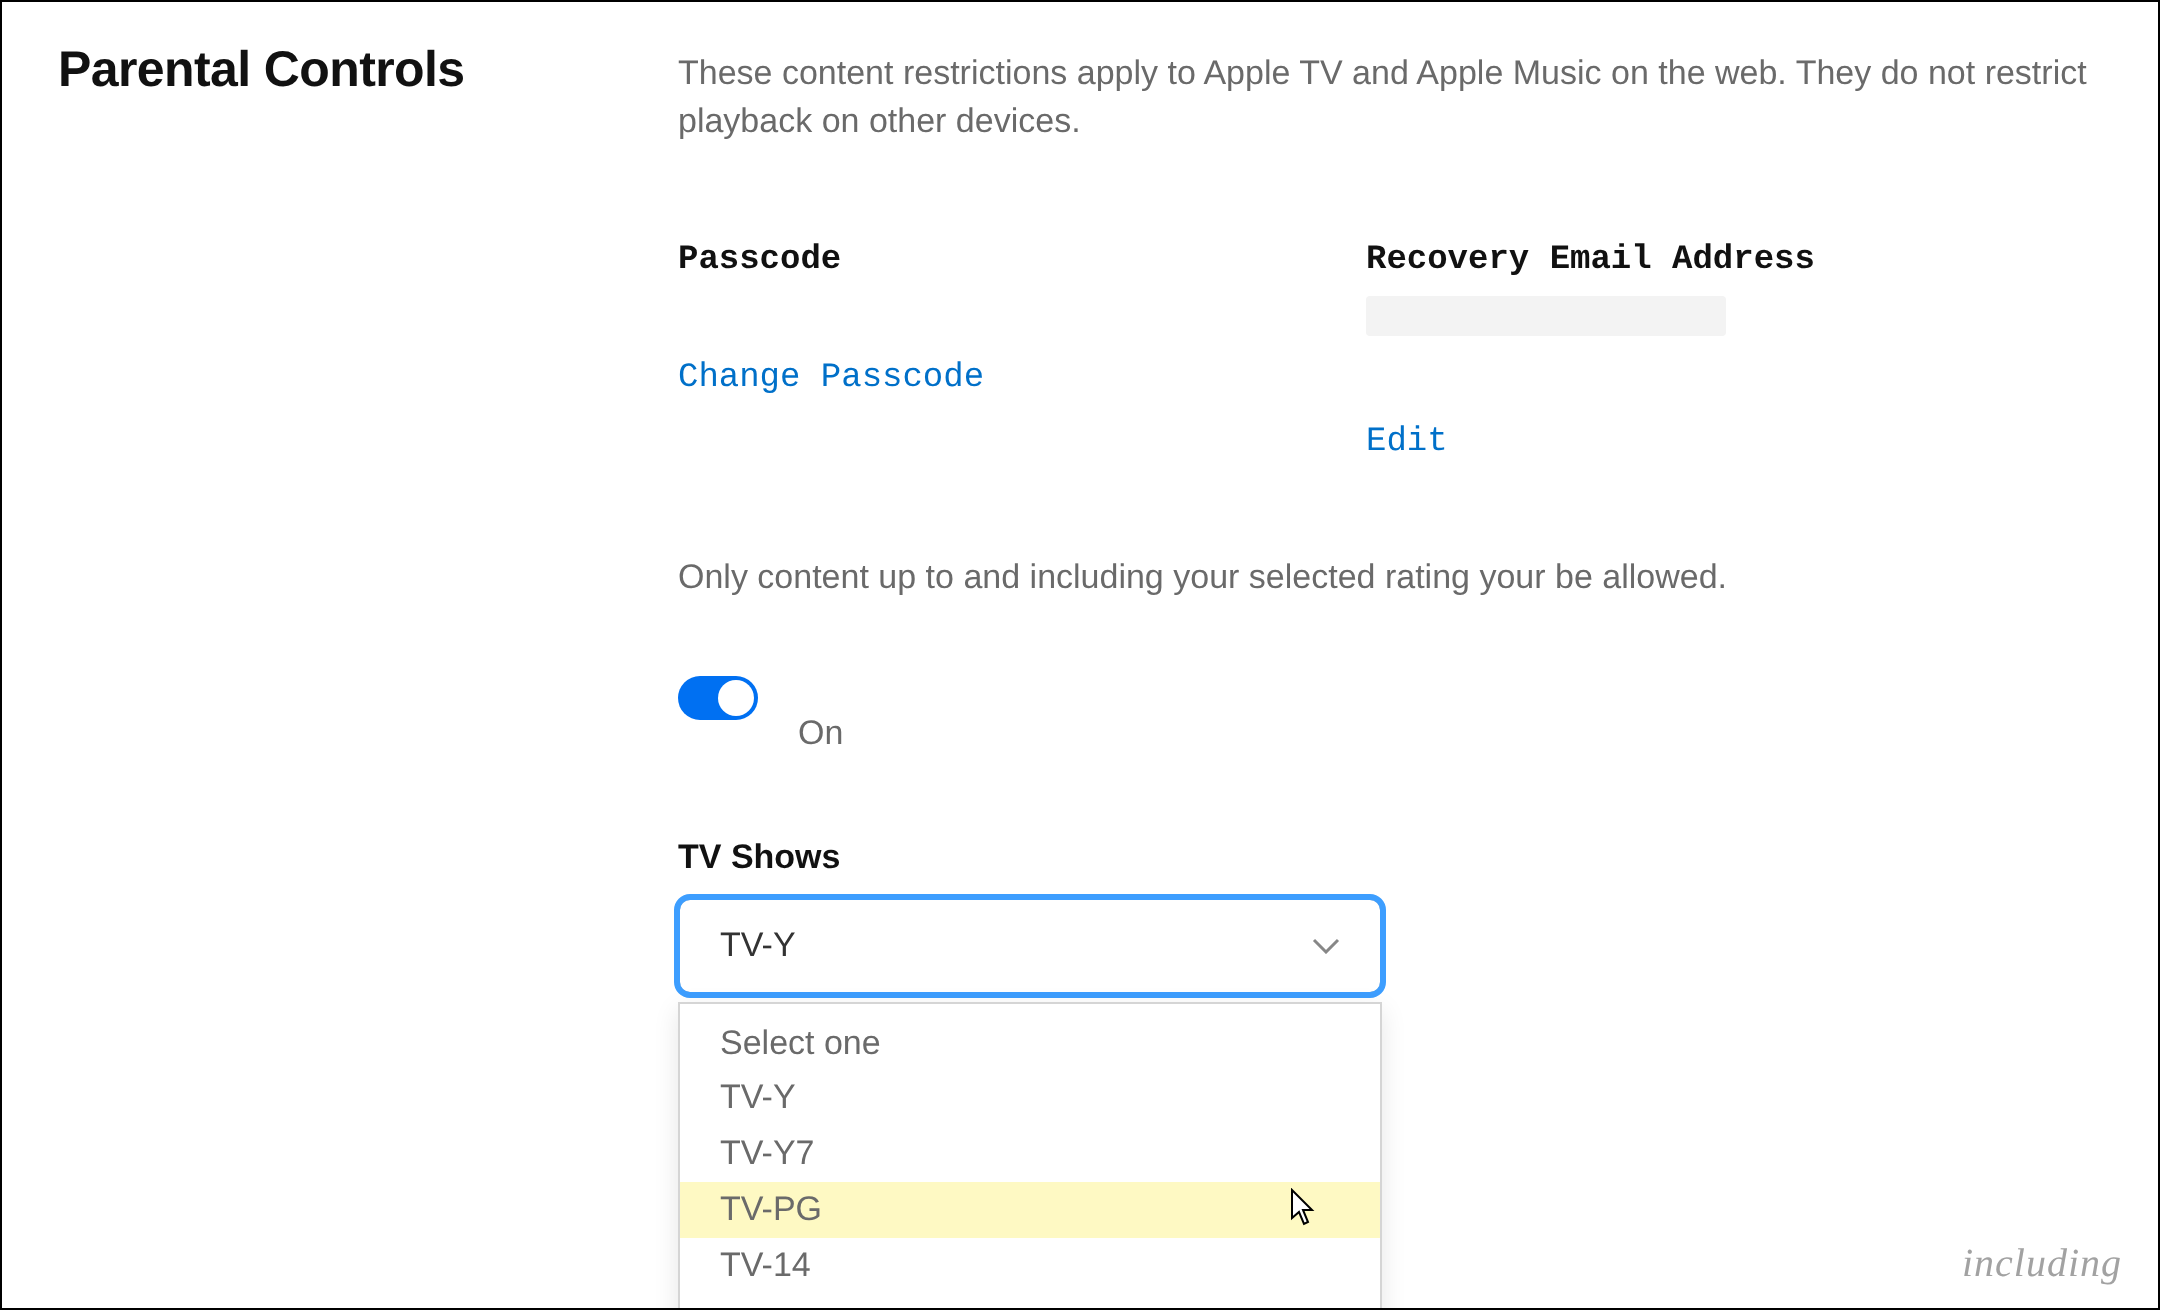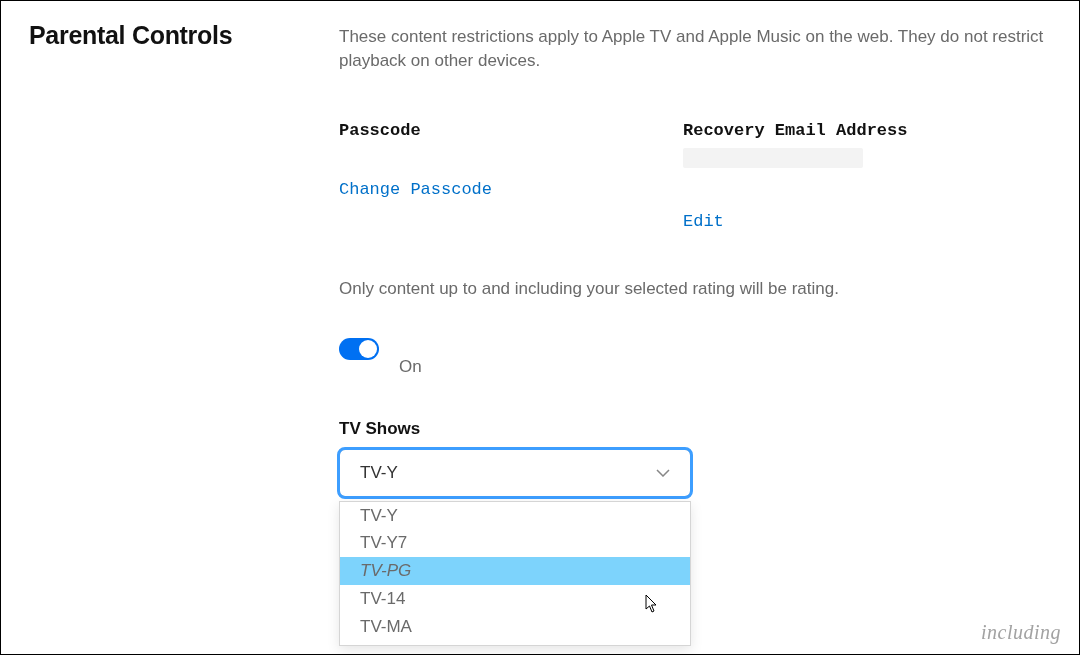--- a/index.html
+++ b/index.html
@@ -156,22 +156,21 @@
       cursor: pointer;
       line-height: 1.4;
     }
     .dropdown-item.placeholder {
       padding-top: 8px;
     }
     .dropdown-item.last {
       padding-bottom: 6px;
     }
     .dropdown-item.highlighted {
-      background: #7dd3fc;
-      font-style: italic;
+      background: #fef9c3;
     }
     .cursor {
       position: absolute;
       left: 990px;
       top: 600px;
       pointer-events: none;
       z-index: 20;
     }
     .watermark {
       position: absolute;
@@ -200,41 +199,42 @@
         <a class="link">Change Passcode</a>
       </div>
       <div class="col-b">
         <div class="label-heading">Recovery Email Address</div>
         <div class="redacted"></div>
         <a class="link">Edit</a>
       </div>
     </div>
 
     <div class="section">
-      <div class="subtext">Only content up to and including your selected rating will be rating.</div>
+      <div class="subtext">Only content up to and including your selected rating your be allowed.</div>
       <div class="toggle-row">
         <div class="toggle">
           <div class="toggle-knob"></div>
         </div>
         <span class="toggle-label">On</span>
       </div>
     </div>
 
     <div class="section" style="margin-top:42px;">
       <div class="label-heading">TV Shows</div>
       <div class="select-wrap">
         <div class="select-box">
           <span>TV-Y</span>
           <span class="chevron">
             <svg width="14" height="8" viewBox="0 0 14 8">
                 <polyline points="1,1 7,7 13,1"></polyline>
               </svg>
           </span>
         </div>
         <div class="dropdown">
+          <div class="dropdown-item placeholder">Select one</div>
           <div class="dropdown-item">TV-Y</div>
           <div class="dropdown-item">TV-Y7</div>
           <div class="dropdown-item highlighted">TV-PG</div>
           <div class="dropdown-item">TV-14</div>
           <div class="dropdown-item last">TV-MA</div>
         </div>
       </div>
     </div>
 
   </div>

